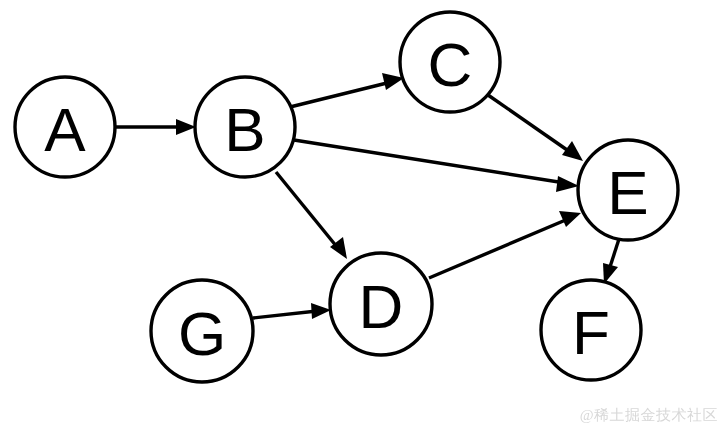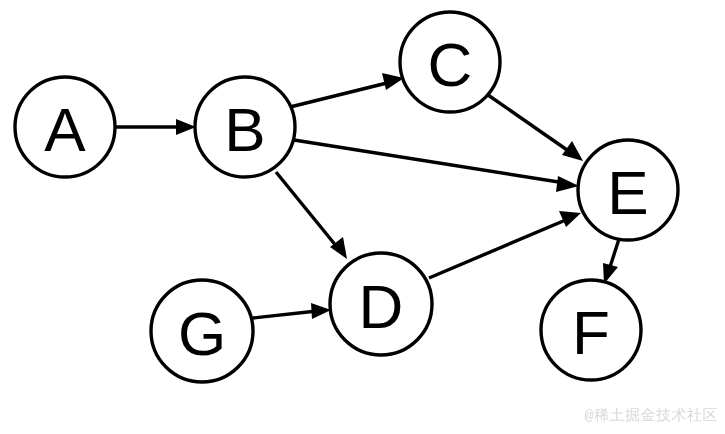--- a/index.html
+++ b/index.html
@@ -44,21 +44,21 @@
     fill: none;
   }
   .arrow-head {
     fill: #000000;
     stroke: none;
   }
   .watermark {
     position: absolute;
     right: 7px;
     bottom: 9px;
-    font-family: Liberation Mono, monospace;
+    font-family: Liberation Serif, serif;
     font-size: 15px;
     color: #d8d8d8;
     letter-spacing: 0.5px;
     white-space: nowrap;
     user-select: none;
   }
 </style>
 </head>
 <body>
 

